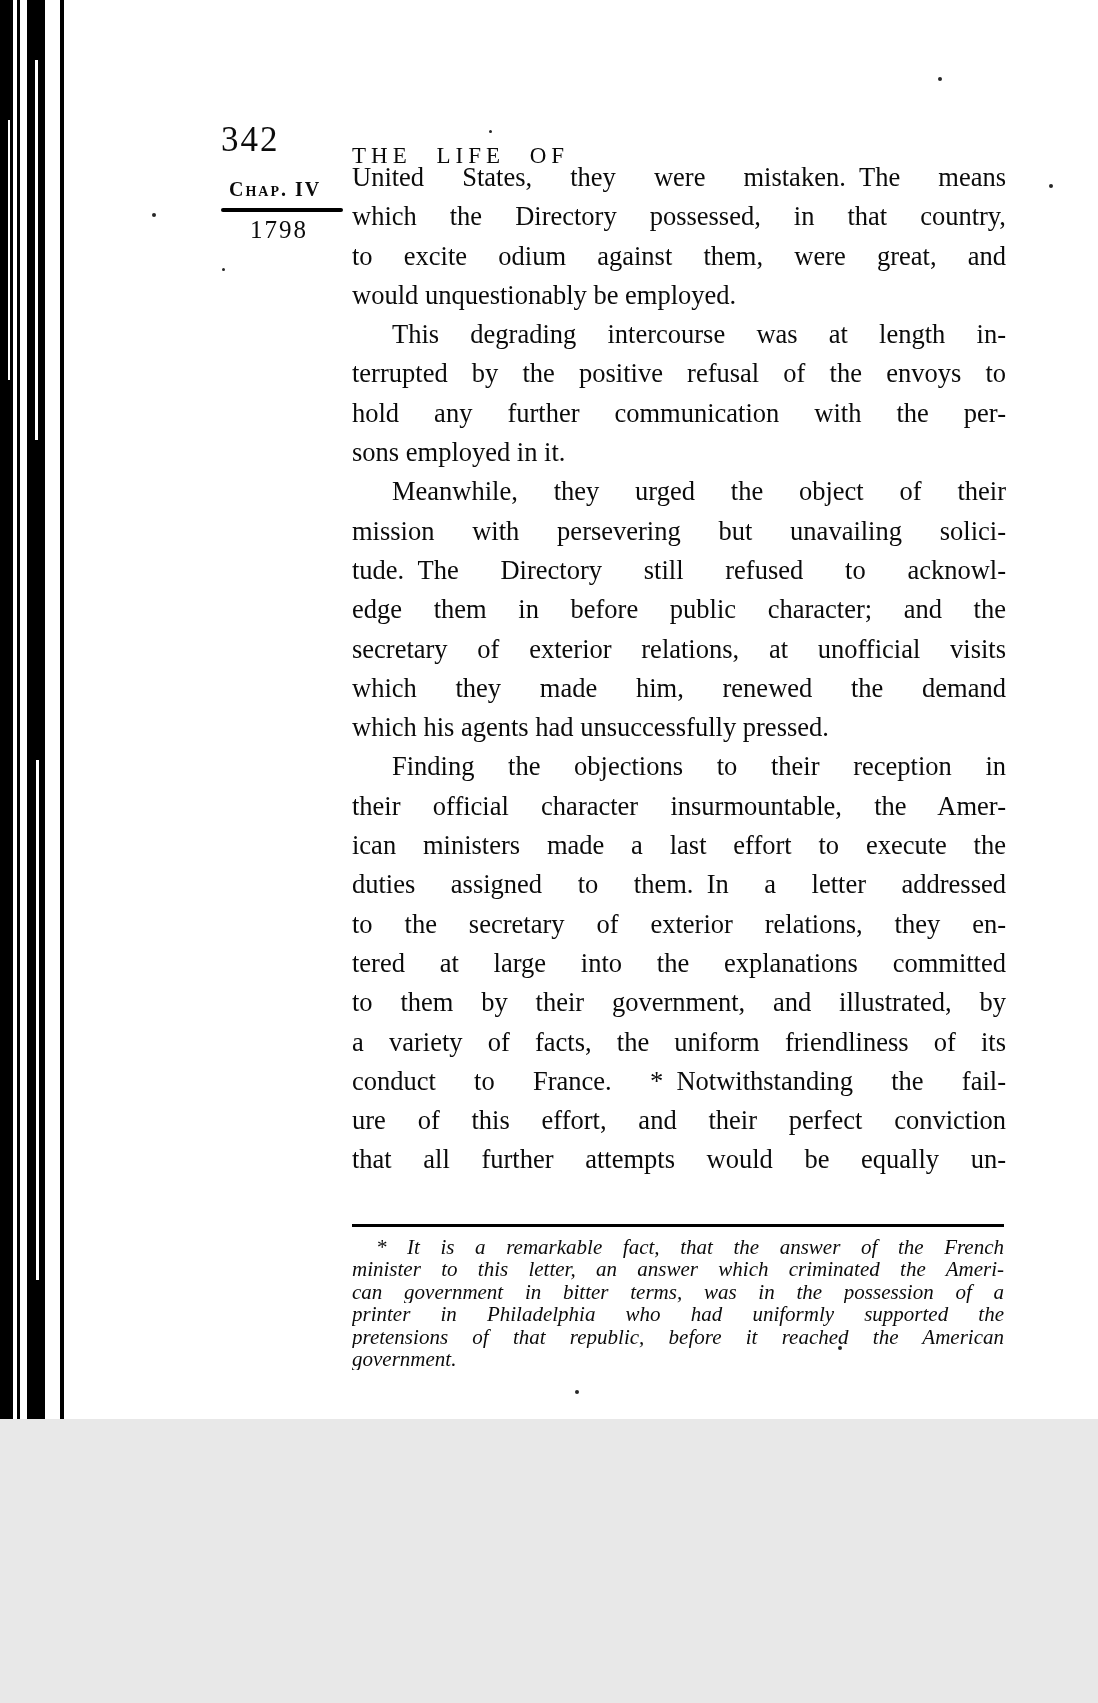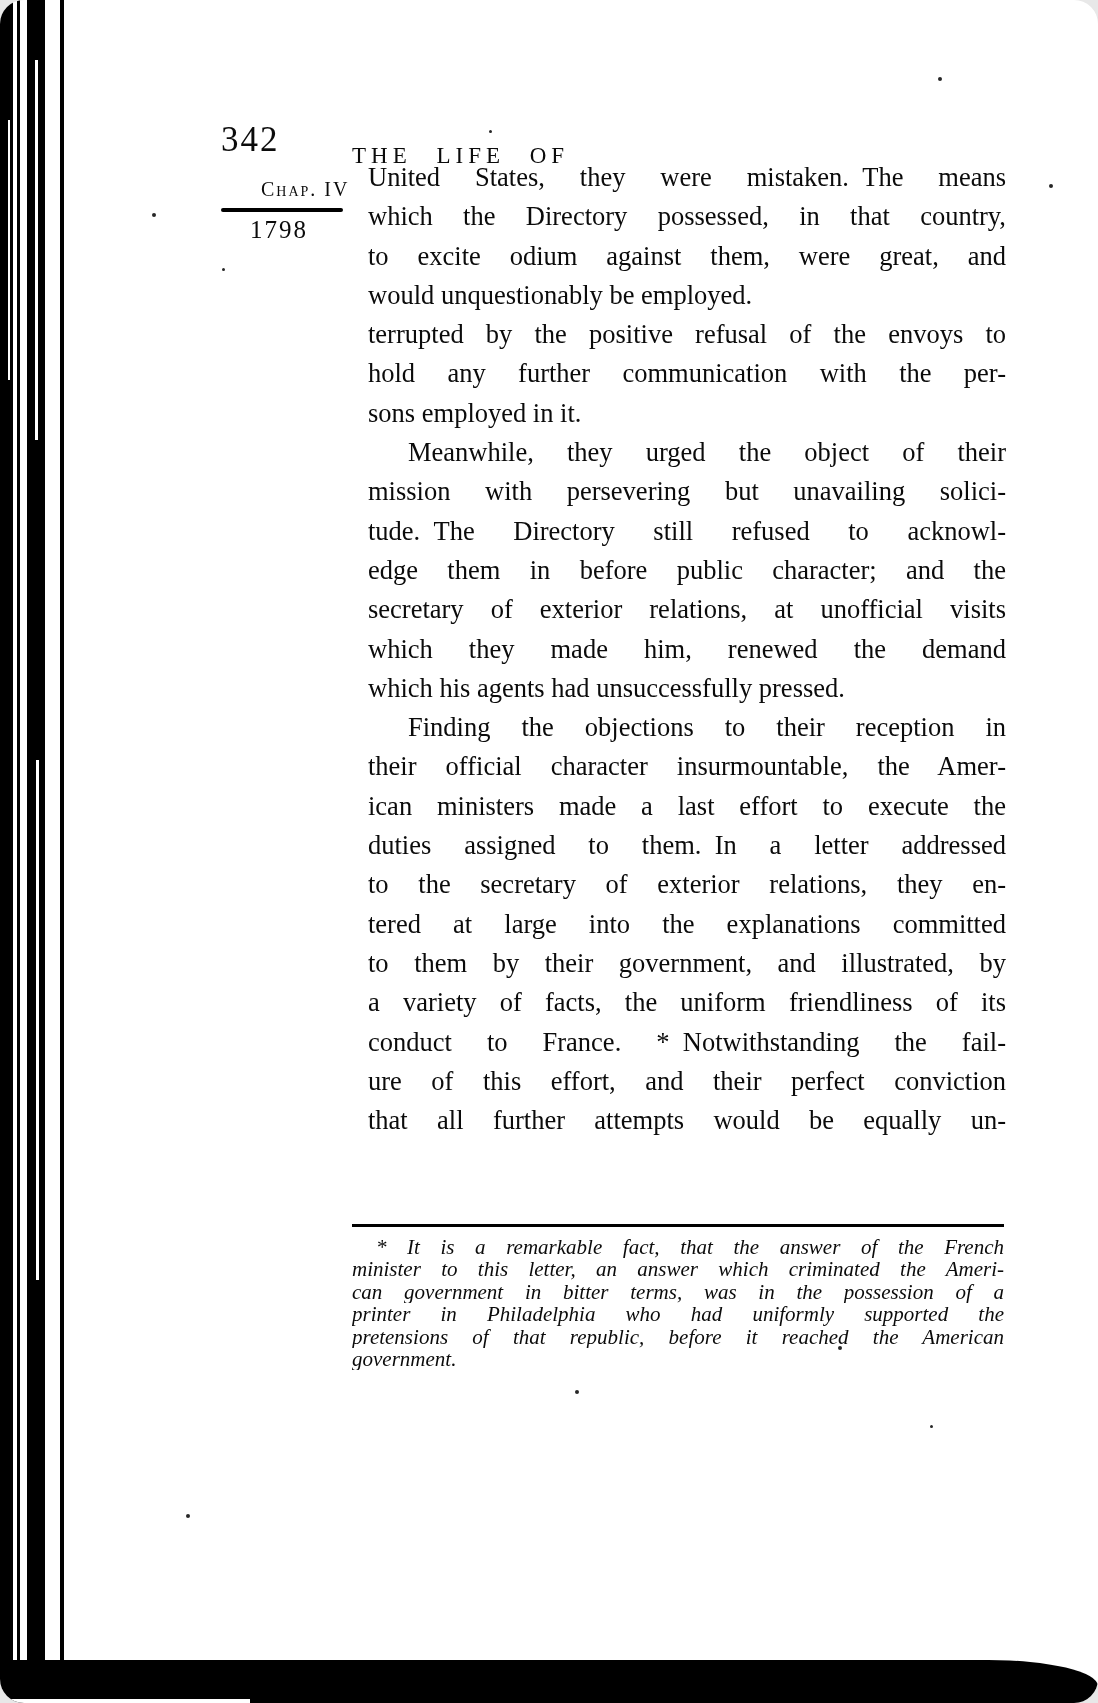--- a/index.html
+++ b/index.html
@@ -1,23 +1,22 @@
 <!DOCTYPE html>
 <html><head>
 <meta charset="utf-8">
 <style>
   html,body{margin:0;padding:0;background:#e8e8e8;}
   .page{
     position:relative;
-    width:1098px;height:1703px;
+    width:1098px;height:1419px;
     background:#ffffff;
     overflow:hidden;
     font-family:"Liberation Serif","DejaVu Serif",serif;
     color:#0b0b0b;
-    border-radius:24px;
   }
   
   .stripe{position:absolute;top:0;background:#000;}
   .stripe-a{left:0;width:13px;height:1668px;}
   .stripe-b{left:17px;width:3px;height:1668px;}
   .stripe-c{left:27px;width:18px;height:1668px;}
   .stripe-d{left:60px;width:4px;height:1668px;}
   .streak{position:absolute;background:#fff;width:3px;}
   .streak-1{left:35px;top:60px;height:380px;}
   .streak-2{left:36px;top:760px;height:520px;}
@@ -33,32 +32,32 @@
   .speck{position:absolute;background:#000;border-radius:50%;opacity:.85;}
   
   .page-number{position:absolute;left:221px;top:120px;font-size:35px;letter-spacing:2px;}
   .running-header{
     position:absolute;left:352px;width:654px;top:143px;
     text-align:left;font-size:23px;letter-spacing:5px;word-spacing:14px;
   }
   
   .chapter-label{
     position:absolute;left:229px;top:178px;
-    font-size:20px;font-weight:400;font-variant:small-caps;letter-spacing:2px;margin-left:32px;
+    font-size:20px;font-weight:700;font-variant:small-caps;letter-spacing:2px;
   }
   .chapter-rule{position:absolute;left:221px;top:208px;width:122px;height:4px;background:#000;border-radius:2px;}
   .year-label{position:absolute;left:250px;top:216px;font-size:25px;letter-spacing:2px;font-family:Liberation Serif, serif;}
   
   .body-text{
     position:absolute;left:352px;top:158px;width:654px;
     font-size:26.5px;line-height:39.3px;
   }
   .bline{
     text-align:justify;text-align-last:justify;
-    overflow:hidden;white-space:nowrap;margin-left:16px;
+    overflow:hidden;white-space:nowrap;
   }
   .bline.indent{text-indent:40px;}
   .bline.plast{text-align-last:left;}
   
   .footnote-rule{position:absolute;left:352px;top:1224px;width:652px;height:3px;background:#000;}
   .footnote{
     position:absolute;left:352px;top:1236px;width:652px;
     font-size:21px;line-height:22.4px;
   }
   .fnline{
@@ -98,20 +97,21 @@
 
   <div class="chapter-label">Chap. IV</div>
   <div class="chapter-rule"></div>
   <div class="year-label">1798</div>
 
   <div class="body-text">
       <div class="bline">United States, they were mistaken. The means</div>
       <div class="bline">which the Directory possessed, in that country,</div>
       <div class="bline">to excite odium against them, were great, and</div>
       <div class="bline plast">would unquestionably be employed.</div>
+      <div class="bline indent">This degrading intercourse was at length in-</div>
       <div class="bline">terrupted by the positive refusal of the envoys to</div>
       <div class="bline">hold any further communication with the per-</div>
       <div class="bline plast">sons employed in it.</div>
       <div class="bline indent">Meanwhile, they urged the object of their</div>
       <div class="bline">mission with persevering but unavailing solici-</div>
       <div class="bline">tude. The Directory still refused to acknowl-</div>
       <div class="bline">edge them in before public character; and the</div>
       <div class="bline">secretary of exterior relations, at unofficial visits</div>
       <div class="bline">which they made him, renewed the demand</div>
       <div class="bline plast">which his agents had unsuccessfully pressed.</div>

